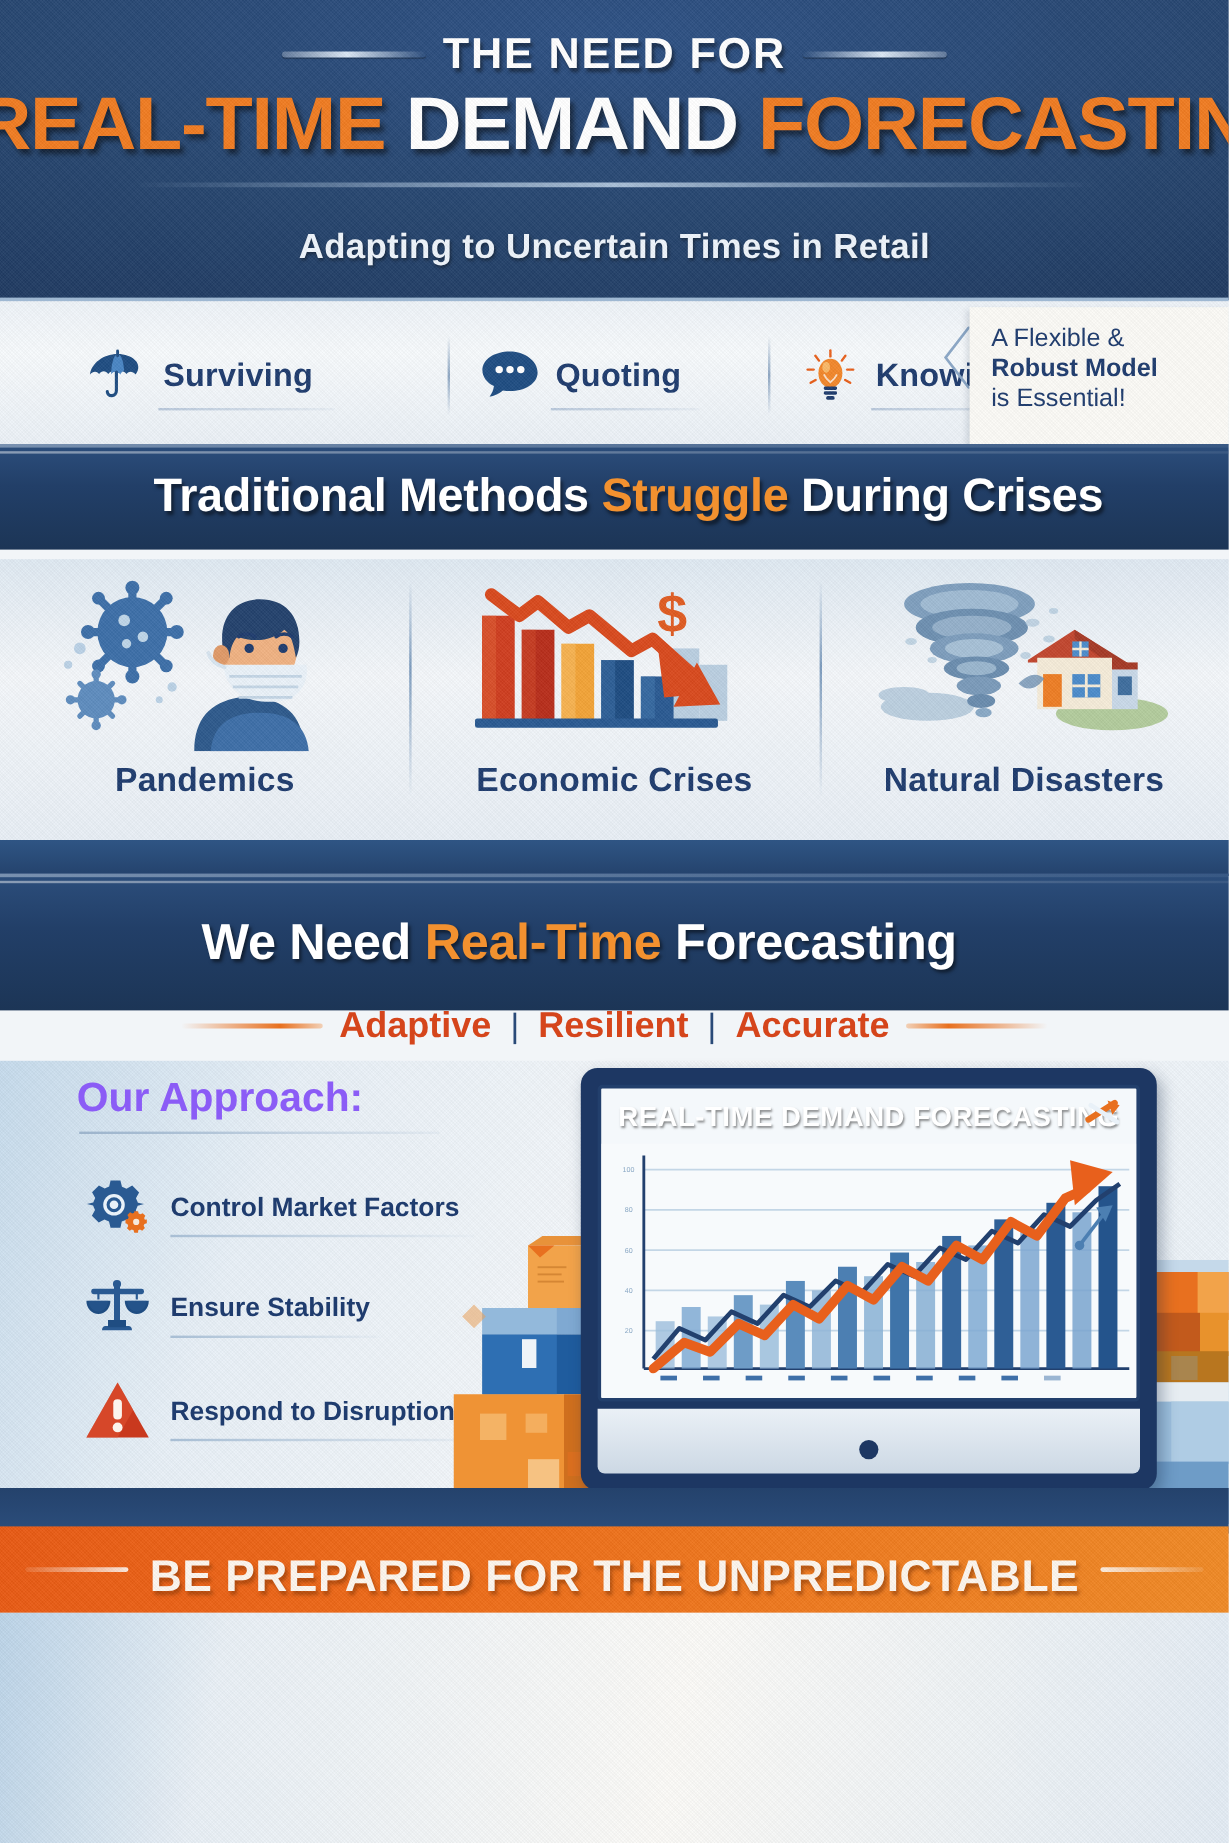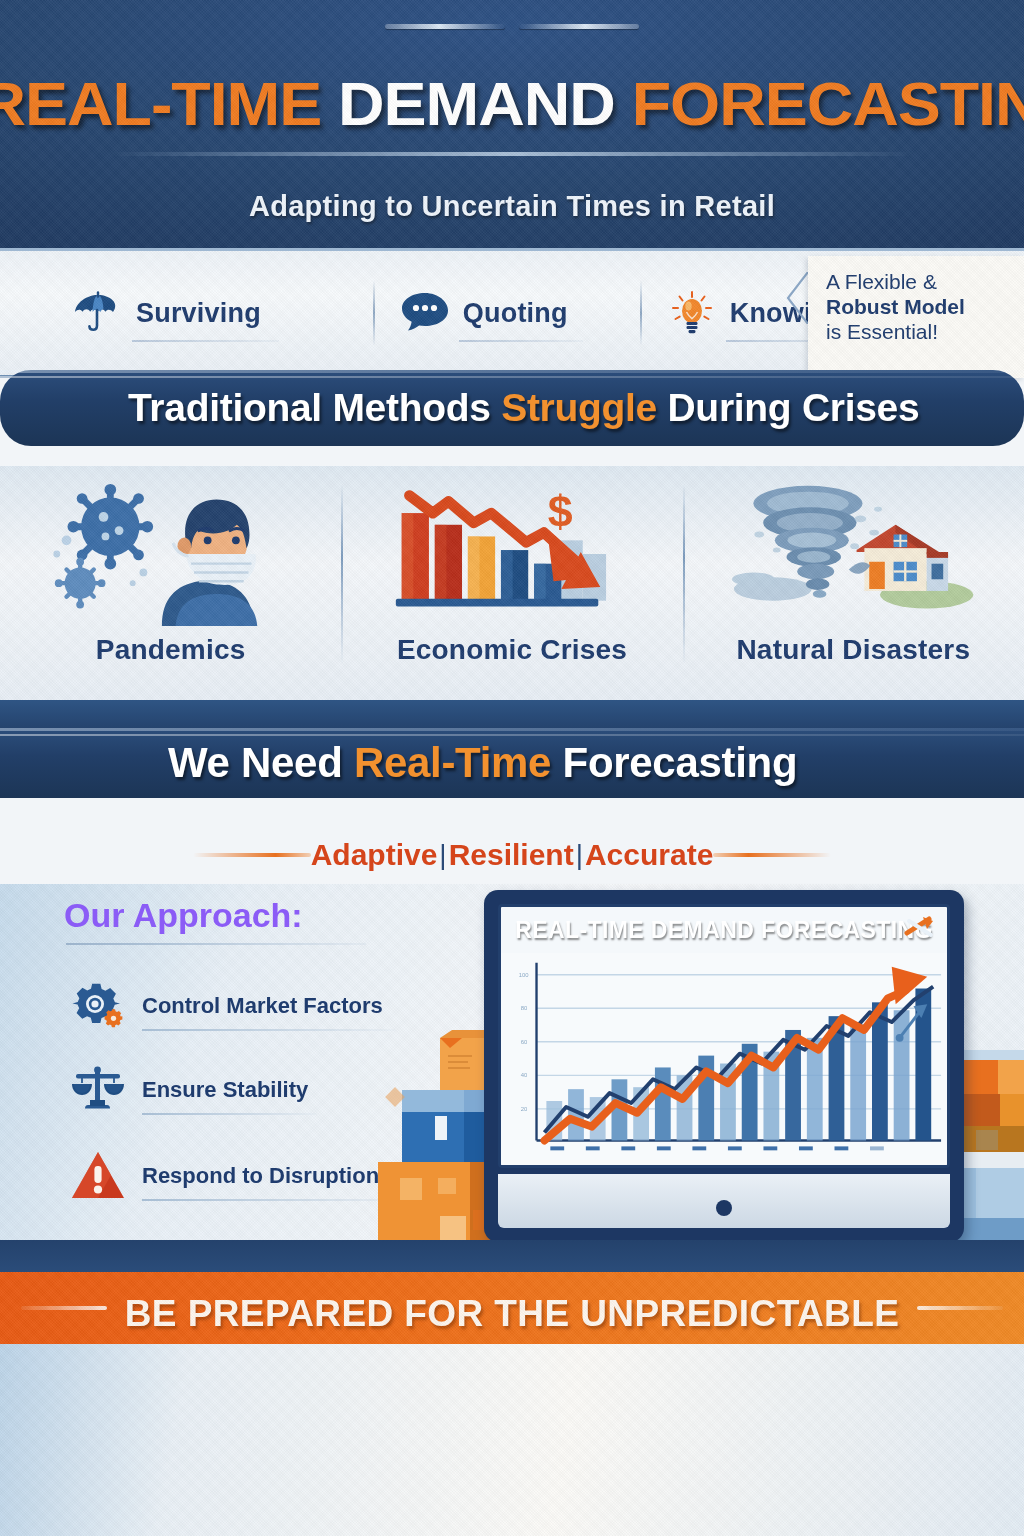--- a/index.html
+++ b/index.html
@@ -113,22 +113,22 @@
   }
   .banner::after{
     content:"";position:absolute;left:0;right:0;bottom:5px;height:3px;
     background:linear-gradient(90deg,rgba(230,240,250,.75),rgba(230,240,250,.12));
   }
   .banner-text{
     margin-left:128px;font-size:39px;font-weight:bold;color:#ffffff;
     text-shadow:2px 3px 3px rgba(0,0,0,.5);white-space:nowrap;letter-spacing:-.3px;
   }
   .banner-text .o{color:#F2912F;}
-  #banner-crises{top:370px;height:76px;border-radius:31px;}
-  #banner-need{top:728px;height:70px;}
+  #banner-crises{top:370px;height:88px;}
+  #banner-need{top:728px;height:114px;}
   #banner-need .banner-text{margin-left:168px;font-size:42px;}
 
   
   .crises{
     position:absolute;left:0;top:466px;width:1024px;height:244px;
     background:linear-gradient(180deg,#dfe9f2 0%,#f4f7fa 40%,#e7eef5 100%);
     display:flex;
   }
   .crisis{
     position:relative;flex:1;display:flex;flex-direction:column;
@@ -143,21 +143,21 @@
     margin-top:8px;color:#1F3C6E;font-size:28px;font-weight:bold;letter-spacing:.2px;
   }
   .crises-foot{
     position:absolute;left:0;top:700px;width:1024px;height:30px;
     background:linear-gradient(180deg,#2f5584,#24426c);
   }
 
   
   .tagline{
     position:absolute;left:0;top:826px;width:1024px;height:58px;
-    display:flex;align-items:center;justify-content:center;
+    display:flex;align-items:center;justify-content:center;gap:14px;
   }
   .tag-rule{
     width:118px;height:4px;border-radius:2px;
     background:linear-gradient(90deg,rgba(240,124,34,0),#E8701F 70%,rgba(240,124,34,.3));
   }
   .tag-rule.r{background:linear-gradient(270deg,rgba(240,124,34,0),#E8701F 70%,rgba(240,124,34,.3));}
   .tag-word{color:#D5451B;font-size:30px;font-weight:bold;}
   .tag-sep{color:#2a4a78;font-size:28px;margin:0 2px;}
 
   
@@ -257,20 +257,21 @@
   }
 </style>
 </head>
 <body>
 
 <div class="poster">
 
   <div class="header tex">
     <div class="hdr-eyebrow">
       <div class="rule left"></div>
+      <div class="hdr-eyebrow-text">THE NEED FOR</div>
       <div class="rule"></div>
     </div>
     <div class="hdr-title">
       <span class="o">REAL-TIME</span><span class="w">&nbsp;</span><span class="w">DEMAND</span><span class="w">&nbsp;</span><span class="o">FORECASTING</span>
     </div>
     <div class="hdr-underline"></div>
     <div class="hdr-sub">Adapting to Uncertain Times in Retail</div>
   </div>
 
   <div class="iconband tex">

